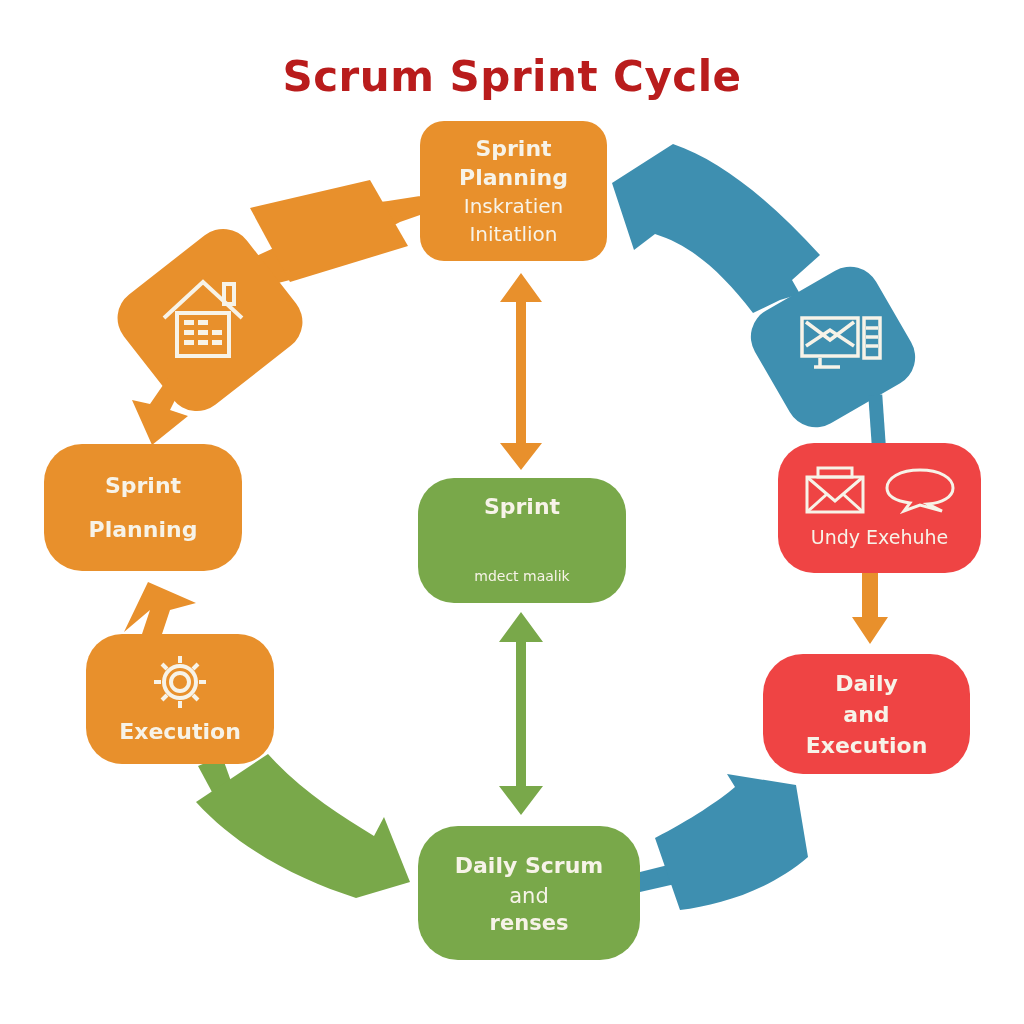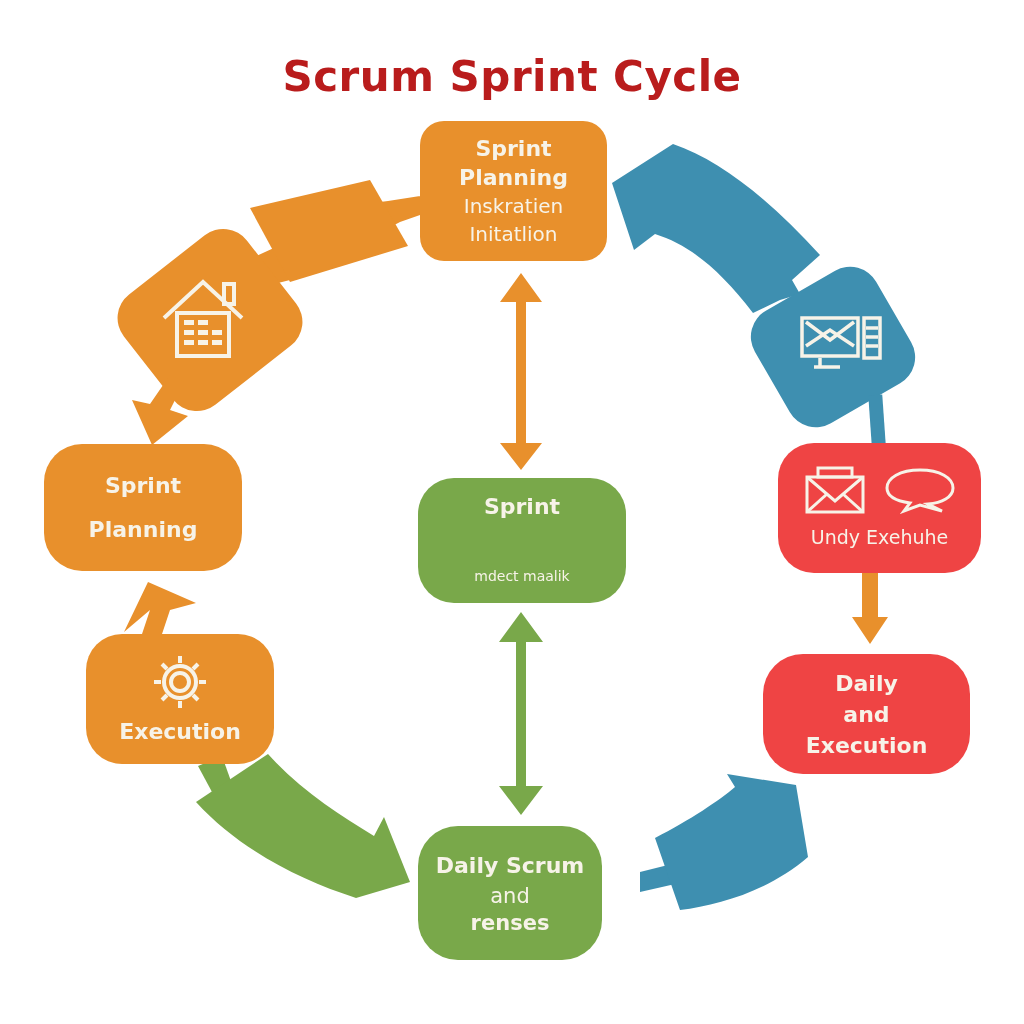--- a/index.html
+++ b/index.html
@@ -119,21 +119,21 @@
     </g>
   </svg>
   <div class="t-bold" style="margin-top:4px;">Execution</div>
 </div>
 
 <div class="node green" style="left:418px; top:478px; width:208px; height:125px; border-radius:36px;">
   <div class="t-bold">Sprint</div>
   <div class="t-reg" style="font-size:14px;margin-top:40px;">mdect maalik</div>
 </div>
 
-<div class="node green" style="left:418px; top:826px; width:184px; height:134px; border-radius:40px;">
+<div class="node green" style="left:418px; top:826px; width:222px; height:134px; border-radius:40px;">
   <div class="t-bold" style="line-height:30px;">Daily Scrum</div>
   <div class="t-reg" style="line-height:30px;">and</div>
   <div class="t-reg" style="line-height:24px;font-weight:bold;">renses</div>
 </div>
 
 <div class="node blue" style="left:778px; top:443px; width:203px; height:130px; border-radius:36px;">
   <div style="display:flex; gap:18px; align-items:center; margin-bottom:8px;">
     <svg width="62" height="50" viewBox="0 0 62 50">
       <g stroke="#f7f3e8" stroke-width="3" fill="none">
         <rect x="3" y="12" width="56" height="35"></rect>

